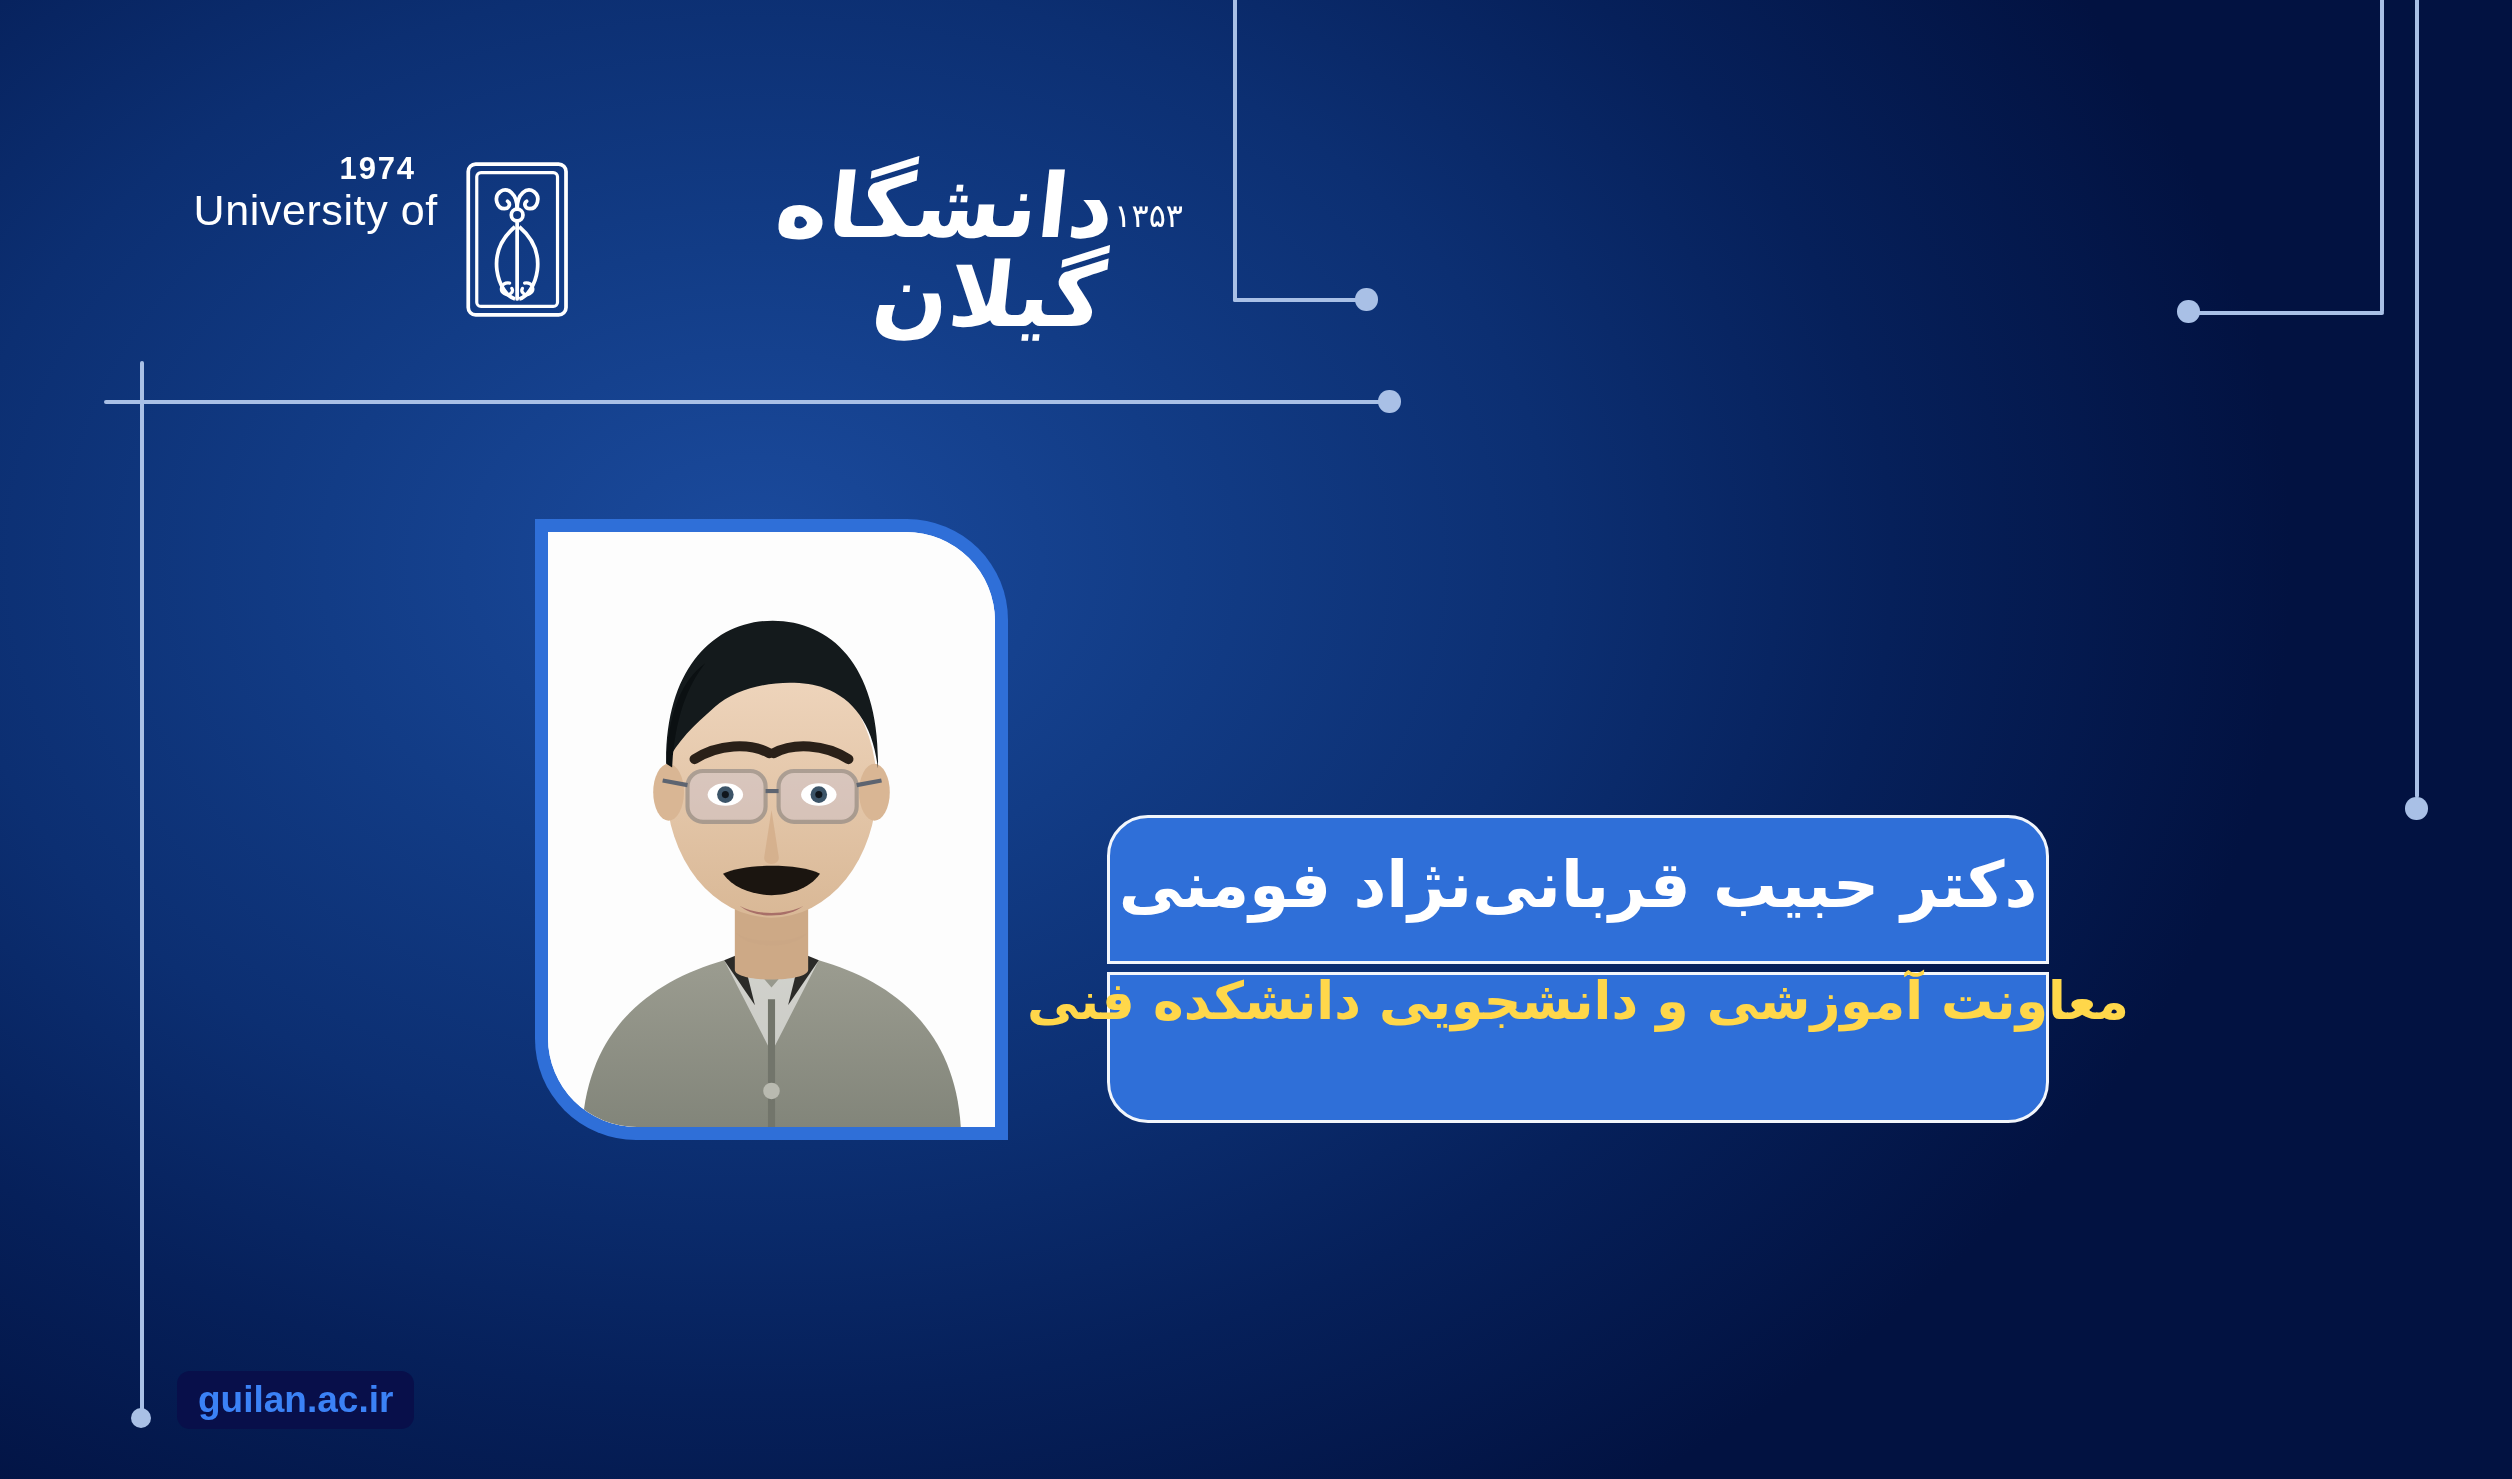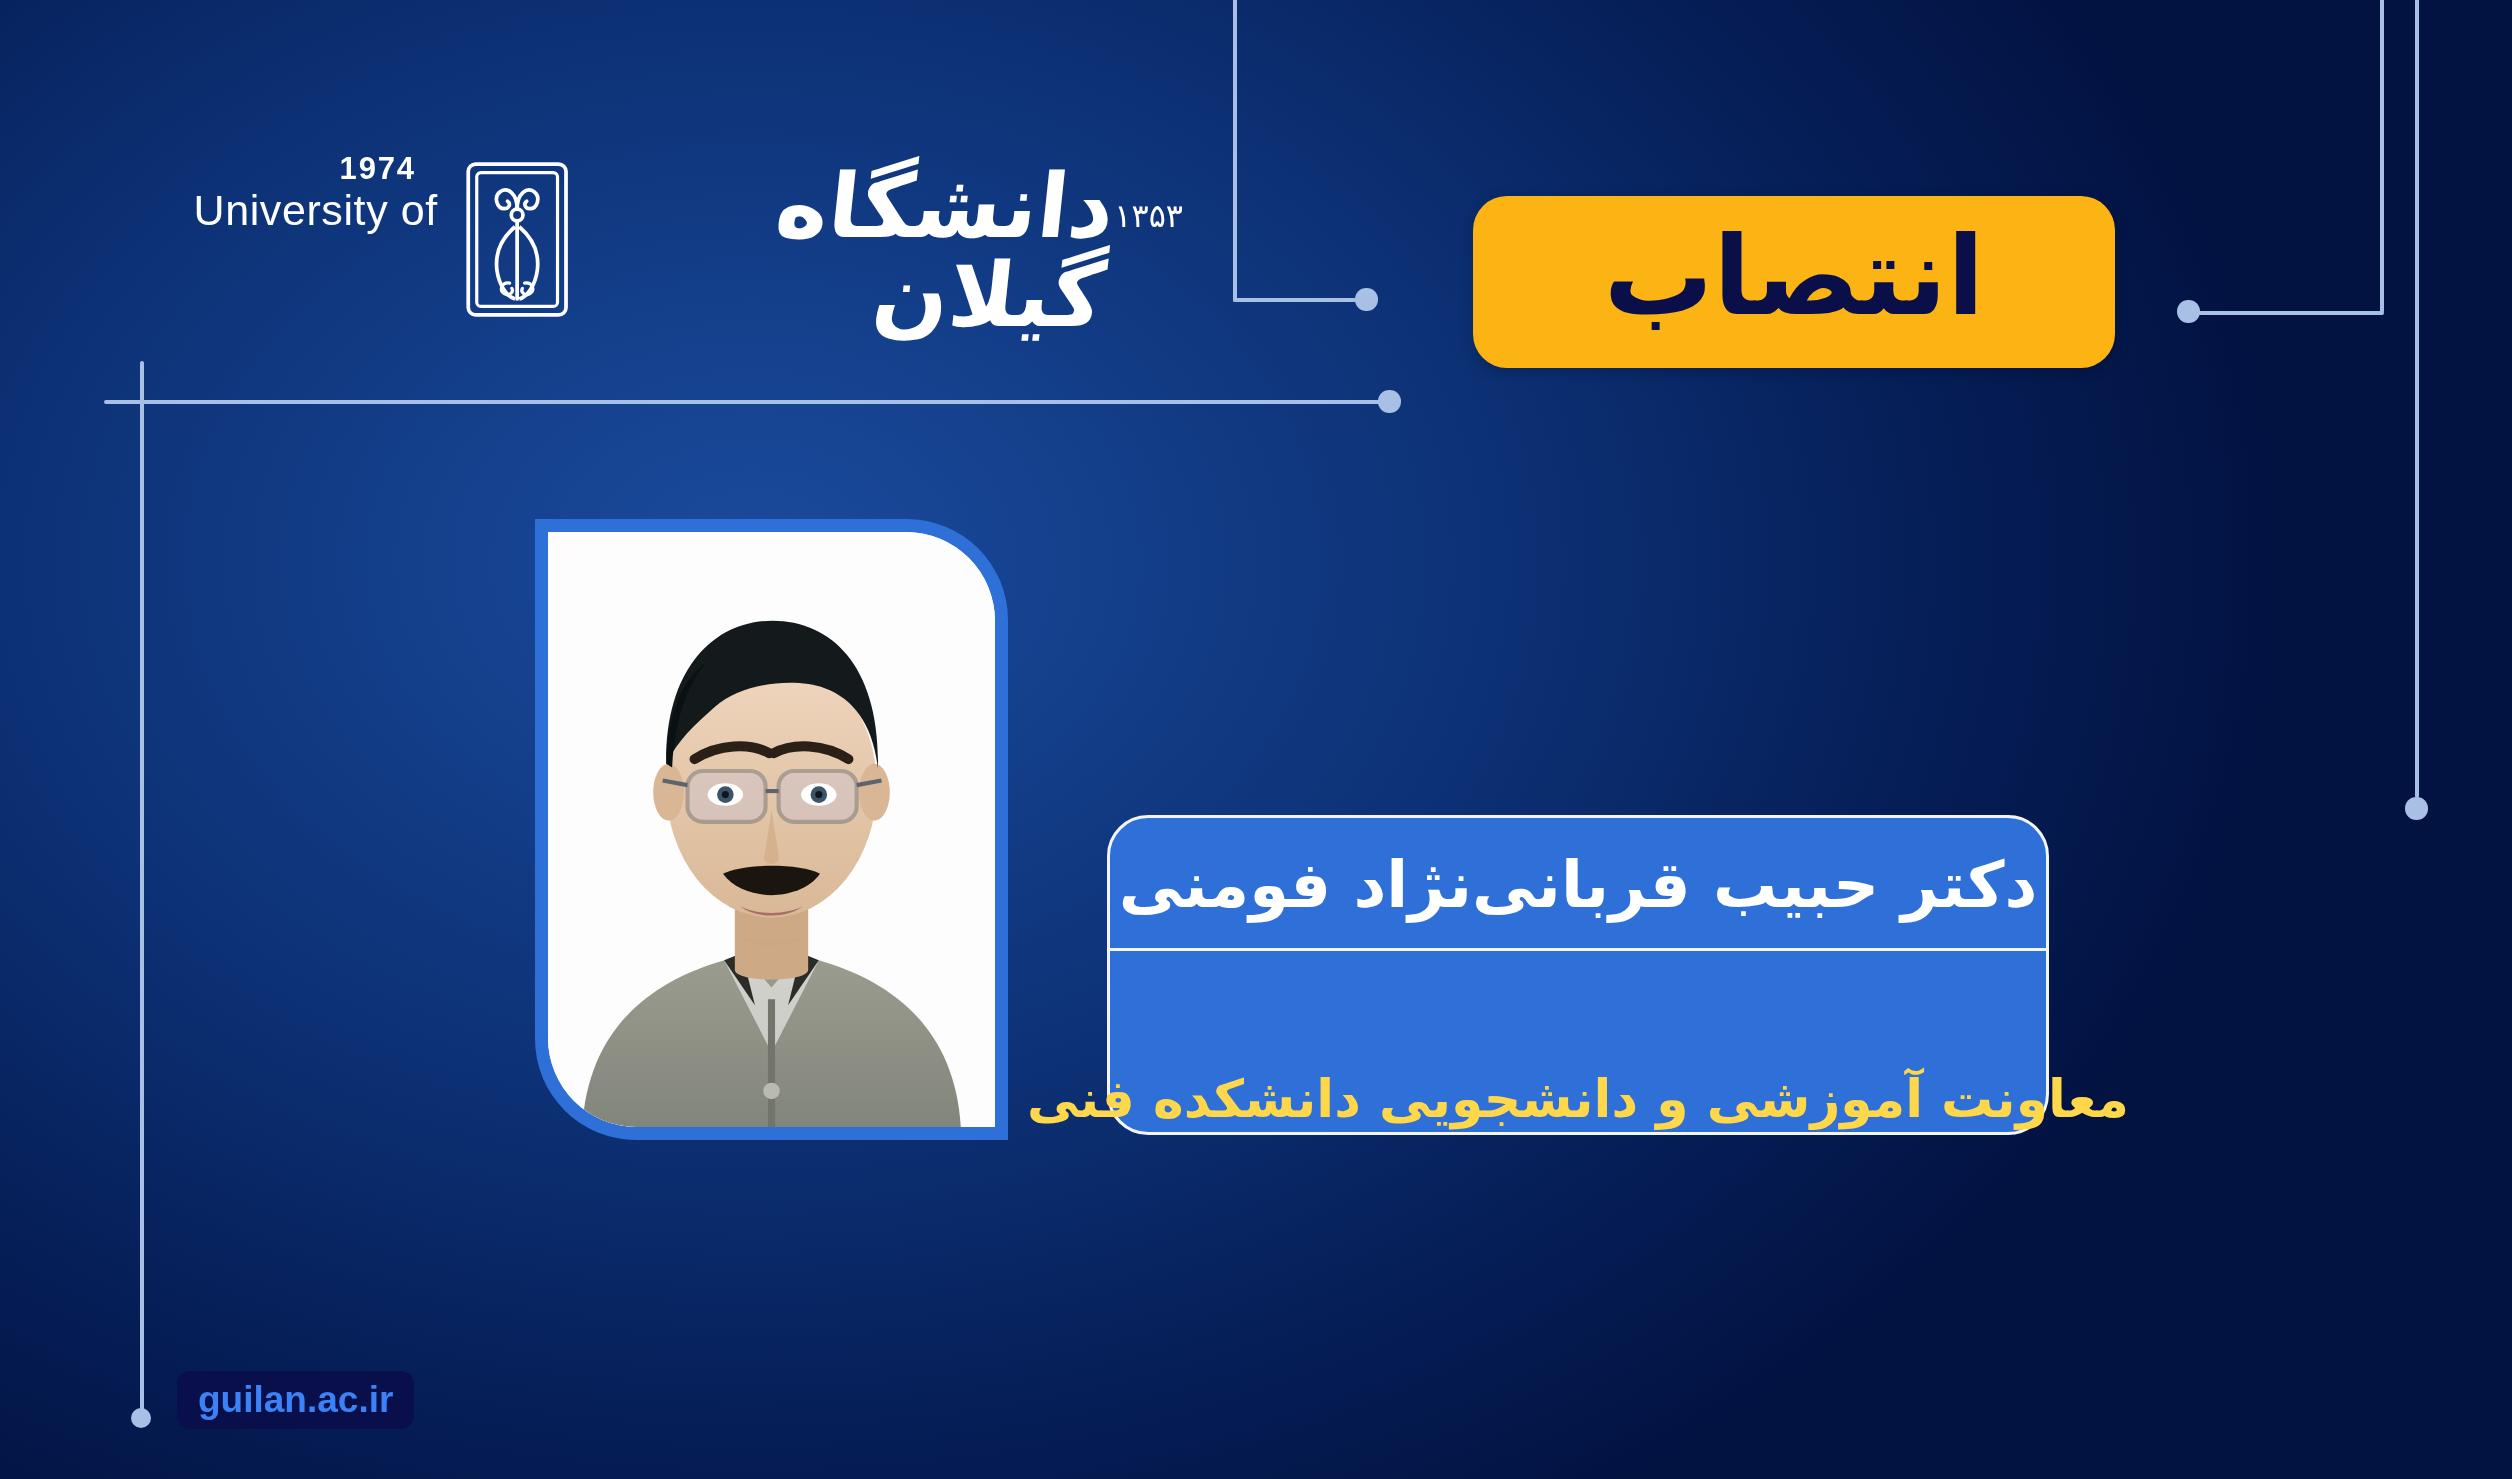--- a/index.html
+++ b/index.html
@@ -147,26 +147,26 @@
     color: #ffffff;
     font-size: 64px; font-weight: 700;
     direction: rtl; white-space: nowrap;
     line-height: 1;
     padding-bottom: 8.3px;
     font-family: "DejaVu Sans", sans-serif;
   }
 
   #role-box {
     position: absolute;
-    left: 1107px; top: 948px;
-    width: 942px; height: 187px;
+    left: 1107px; top: 972px;
+    width: 942px; height: 151px;
     background: #2f6fd8;
     border: 3px solid #f2f6fc;
     border-radius: 0 0 41px 41px;
-    display: flex; align-items: flex-end; justify-content: center;
+    display: flex; align-items: flex-start; justify-content: center;
   }
   #role-box .txt {
     color: #ffd74a;
     font-size: 52px; font-weight: 700;
     direction: rtl; white-space: nowrap;
     line-height: 1;
     padding-bottom: 7px;
     font-family: "DejaVu Sans", sans-serif;
   }
 
@@ -226,23 +226,20 @@
       <path d="M86 232 C70 230 66 246 76 252 C86 258 94 248 90 242" fill="none" stroke="#fff" stroke-width="6" stroke-linecap="round"></path>
       <path d="M114 232 C130 230 134 246 124 252 C114 258 106 248 110 242" fill="none" stroke="#fff" stroke-width="6" stroke-linecap="round"></path>
     </svg>
 
     <div class="logo-fa">
       <span class="fa-year">۱۳۵۳</span>
       <span class="fa-name">دانشگاه گیلان</span>
     </div>
   </div>
 
-  <div id="title-badge">
-    <span class="txt">انتصاب</span>
-  </div>
 
   <div id="photo-frame">
     <div id="photo-inner">
       <svg viewBox="0 0 760 1006" width="100%" height="100%" preserveAspectRatio="xMidYMid slice">
         <defs>
           <linearGradient id="shirtG" x1="0" y1="0" x2="0" y2="1">
             <stop offset="0%" stop-color="#9b9c90"></stop>
             <stop offset="100%" stop-color="#82857a"></stop>
           </linearGradient>
           <linearGradient id="skinG" x1="0" y1="0" x2="0" y2="1">

